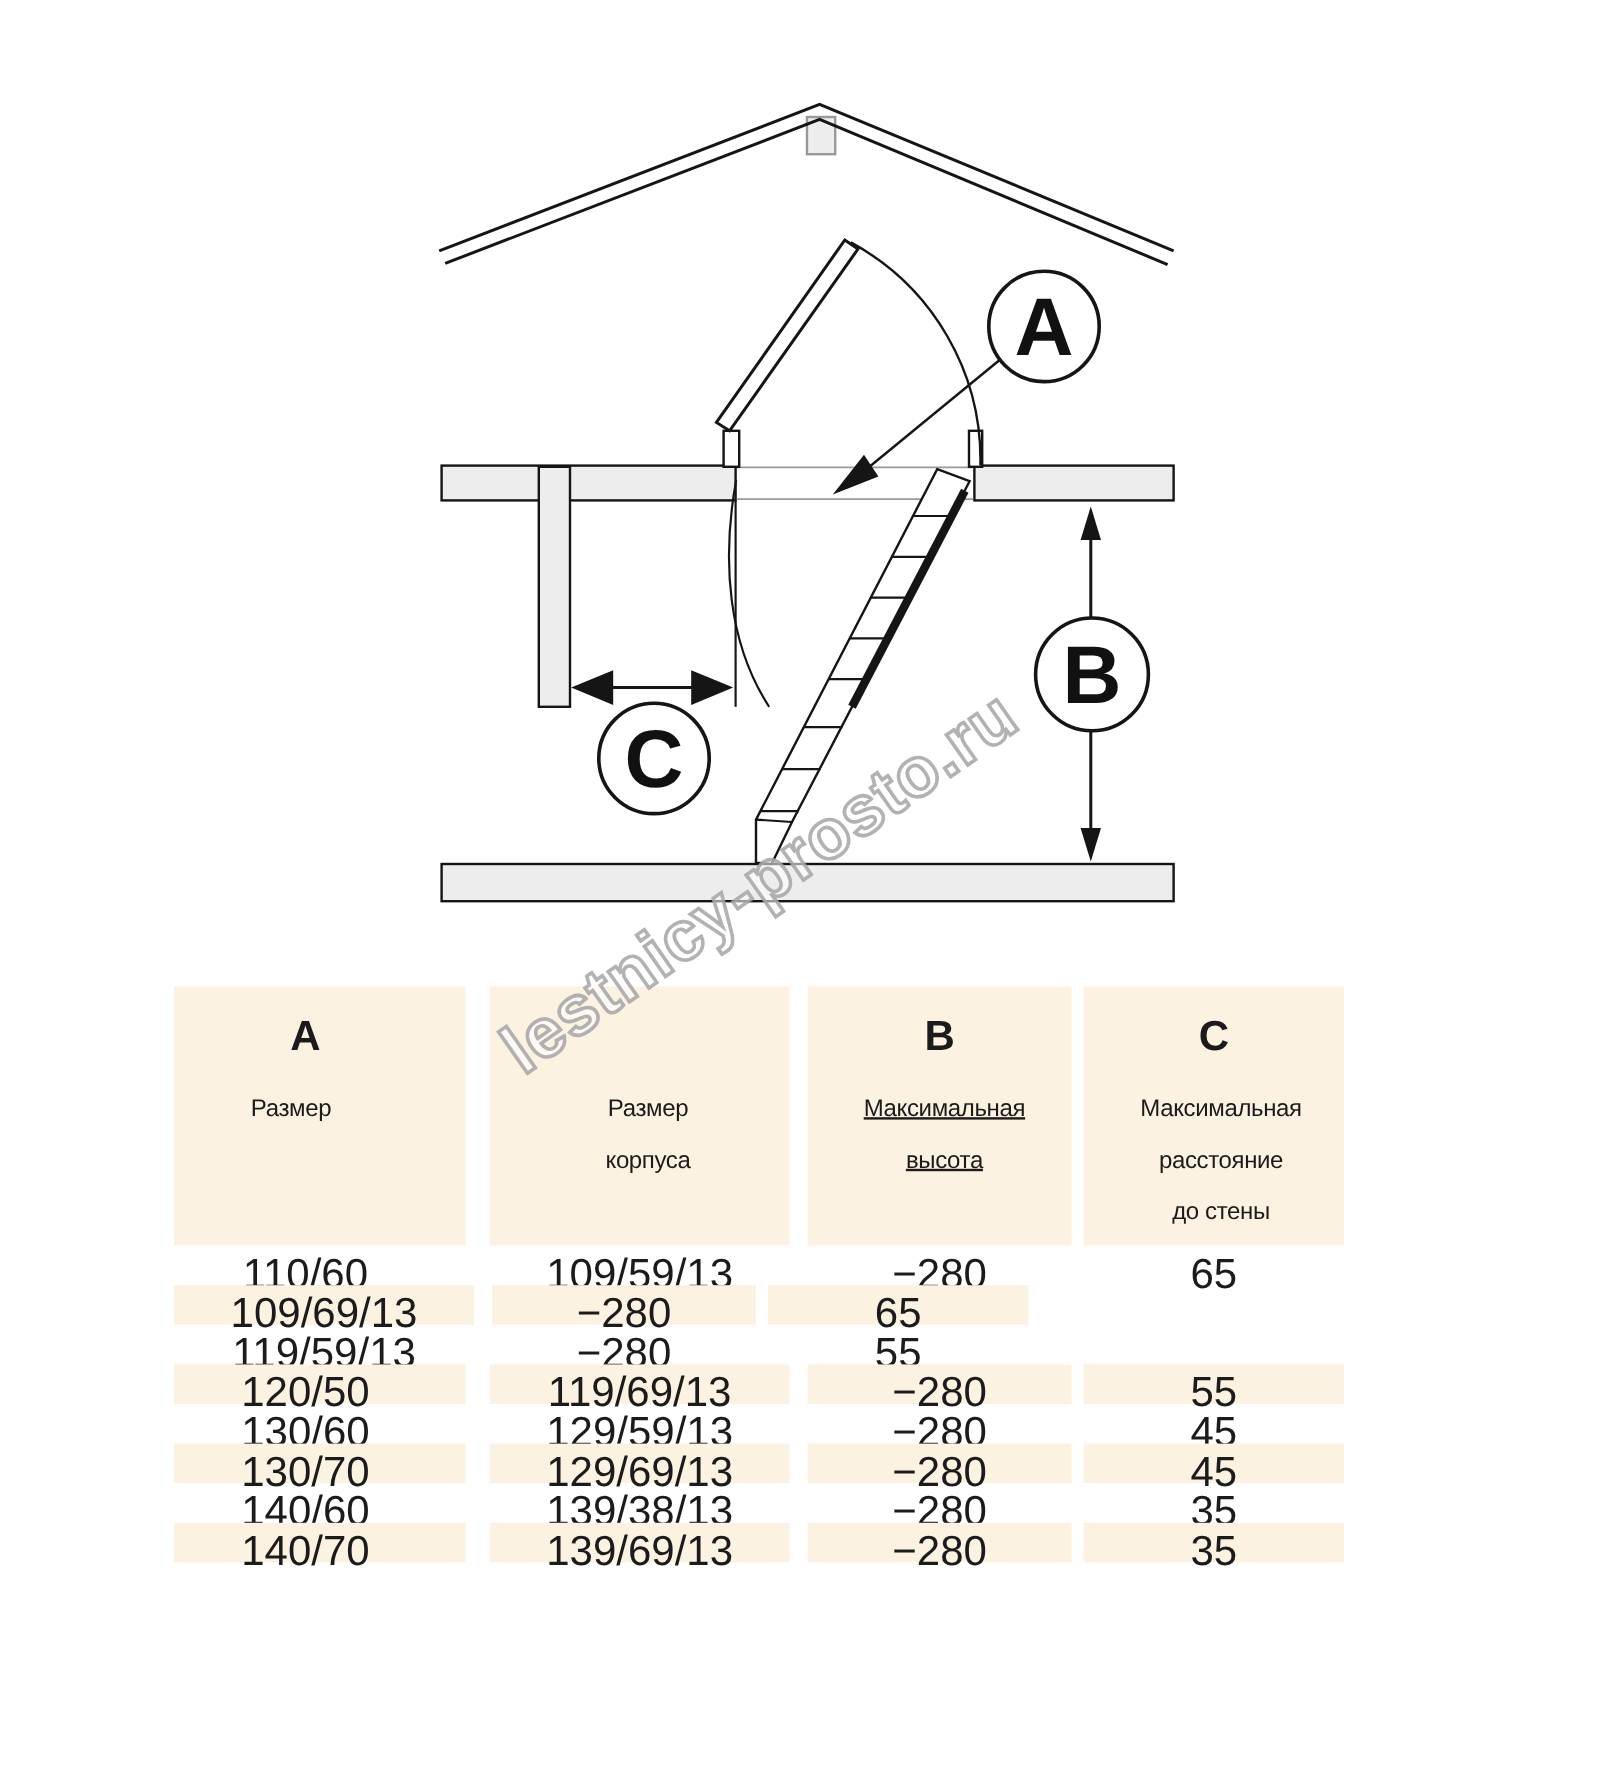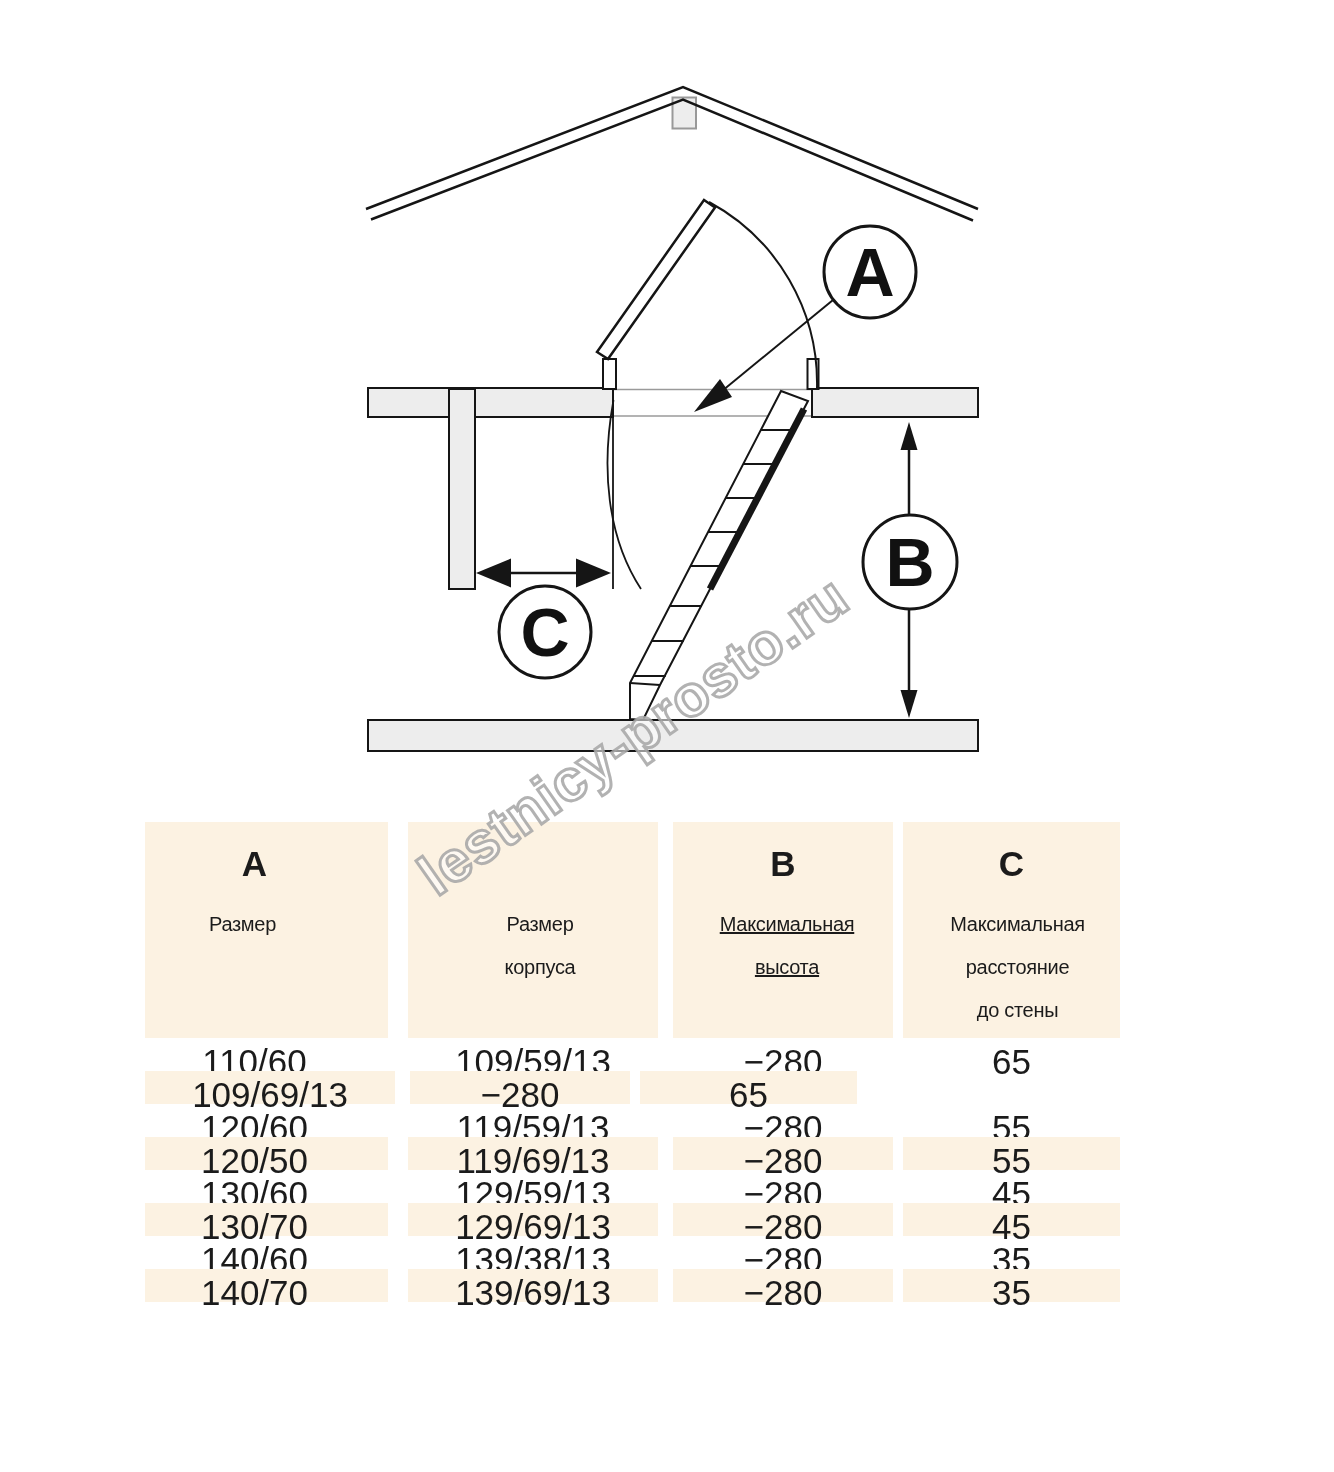--- a/index.html
+++ b/index.html
@@ -150,21 +150,20 @@
         <div class="cell c1">109/59/13</div>
         <div class="cell c2">−280</div>
         <div class="cell c3">65</div>
       </div>
       <div class="trow alt">
         <div class="cell c1">109/69/13</div>
         <div class="cell c2">−280</div>
         <div class="cell c3">65</div>
       </div>
       <div class="trow">
-        <div class="cell c0">120/60</div>
         <div class="cell c1">119/59/13</div>
         <div class="cell c2">−280</div>
         <div class="cell c3">55</div>
       </div>
       <div class="trow alt">
         <div class="cell c0">120/50</div>
         <div class="cell c1">119/69/13</div>
         <div class="cell c2">−280</div>
         <div class="cell c3">55</div>
       </div>

